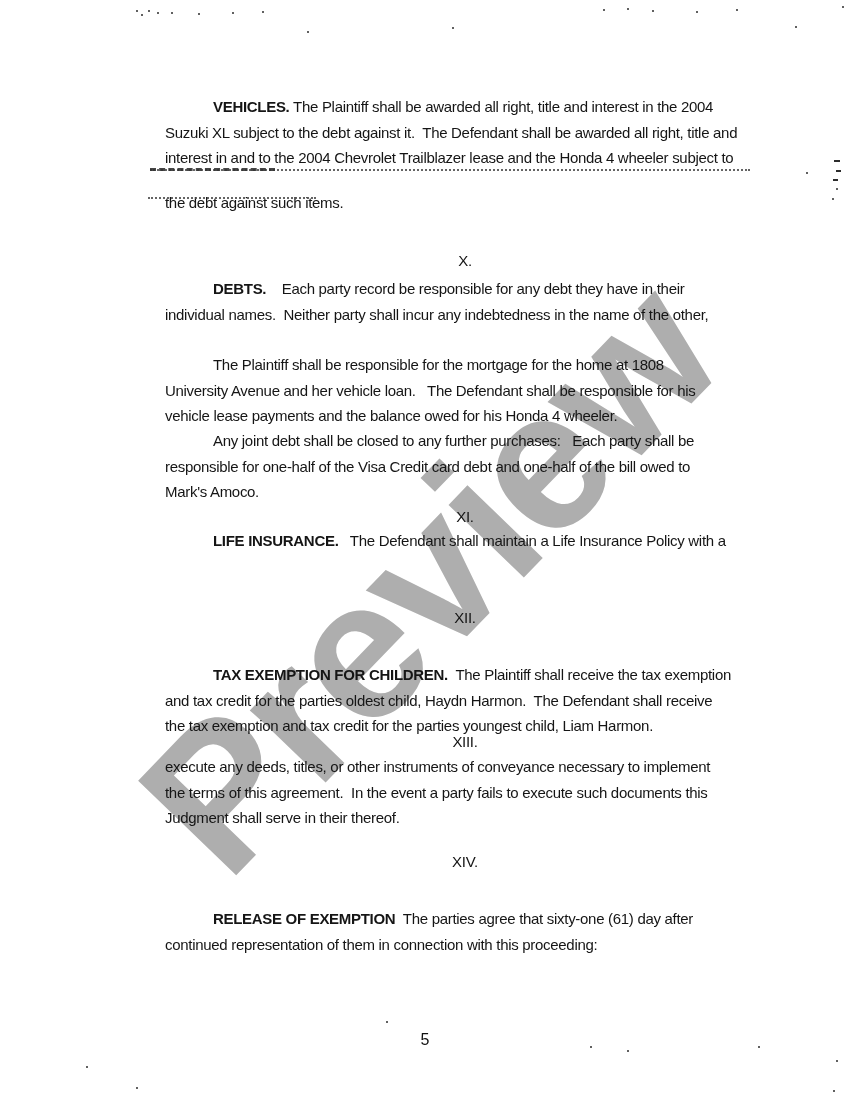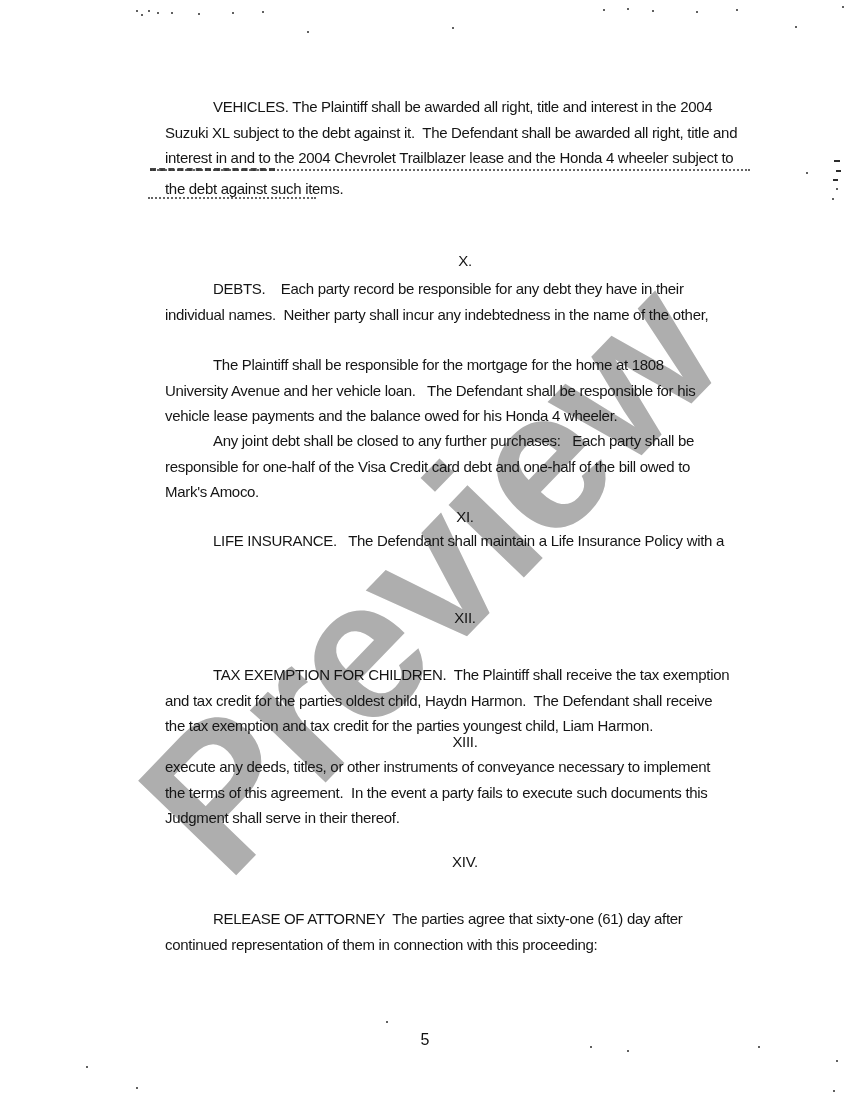--- a/index.html
+++ b/index.html
@@ -14,21 +14,21 @@
     font-family:"Liberation Sans", sans-serif;
     font-size:198px; font-weight:700; letter-spacing:-4px;
     color:#aeaeae; white-space:nowrap; user-select:none;
   }
   .block { position:absolute; left:165px; width:600px; z-index:1; }
   .line {
     white-space:pre; line-height:25.5px; height:25.5px;
     font-size:15px; letter-spacing:-0.3px;
   }
   .indent { padding-left:48px; }
-  .kw { font-weight:400; }
+  .kw { font-weight:700; }
   .heading { text-align:center; }
   .pagenum {
     position:absolute; top:1031px; left:0; width:850px; z-index:1;
     text-align:center; font-size:16px; color:#111;
   }
   .artifact { position:absolute; z-index:1; height:0; }
   .art-1  { top:169px; left:150px; width:600px; border-top:2px dotted #4a4a4a; opacity:.85; }
   .art-1b { top:168px; left:150px; width:125px; border-top:3px dashed #333; opacity:.9; }
   .art-2  { top:197px; left:148px; width:168px; border-top:2px dotted #4a4a4a; opacity:.85; }
   .speck {
@@ -40,21 +40,21 @@
 <body>
 
 <div class="sheet">
 
   <div class="watermark">Preview</div>
 
   <div class="block" style="top:94px">
     <div class="line indent"><span class="kw">VEHICLES.</span><span> The Plaintiff shall be awarded all right, title and interest in the 2004</span></div>
     <div class="line">Suzuki XL subject to the debt against it.  The Defendant shall be awarded all right, title and</div>
     <div class="line">interest in and to the 2004 Chevrolet Trailblazer lease and the Honda 4 wheeler subject to</div>
-    <div class="line" style="margin-top:5px">the debt against such items.</div>
+    <div class="line" style="margin-top:19px">the debt against such items.</div>
   </div>
 
   <div class="artifact art-1"></div>
   <div class="artifact art-1b"></div>
   <div class="artifact art-2"></div>
 
   <div class="block heading" style="top:248px">
     <div class="line">X.</div>
   </div>
   <div class="block" style="top:276px">
@@ -94,21 +94,21 @@
   <div class="block" style="top:754px">
     <div class="line">execute any deeds, titles, or other instruments of conveyance necessary to implement</div>
     <div class="line">the terms of this agreement.  In the event a party fails to execute such documents this</div>
     <div class="line">Judgment shall serve in their thereof.</div>
   </div>
 
   <div class="block heading" style="top:849px">
     <div class="line">XIV.</div>
   </div>
   <div class="block" style="top:906px">
-    <div class="line indent"><span class="kw">RELEASE OF ATTORNEY</span><span>  The parties agree that sixty-one (61) day after</span></div>
+    <div class="line indent"><span class="kw">RELEASE OF EXEMPTION</span><span>  The parties agree that sixty-one (61) day after</span></div>
     <div class="line">continued representation of them in connection with this proceeding:</div>
   </div>
 
   <div class="pagenum">5</div>
 
   <div>
     <div class="speck" style="left:136px;top:10px"></div>
     <div class="speck" style="left:141px;top:14px"></div>
     <div class="speck" style="left:148px;top:10px"></div>
     <div class="speck" style="left:157px;top:12px"></div>

